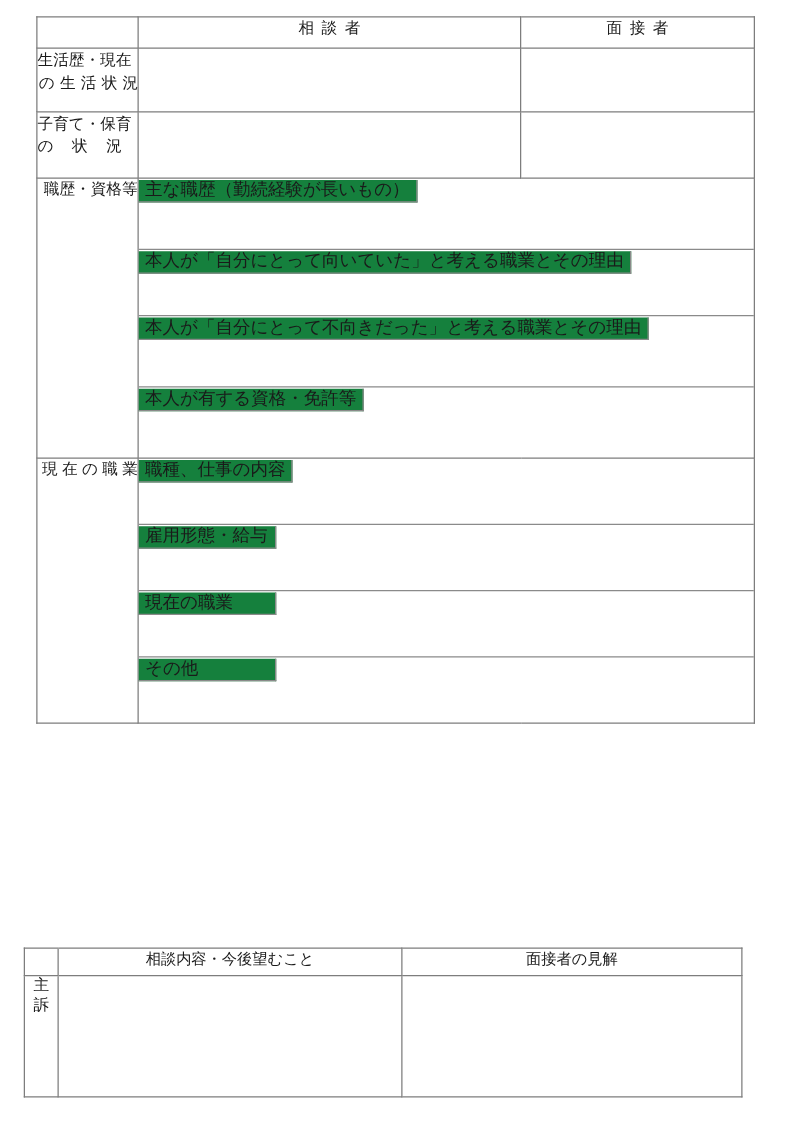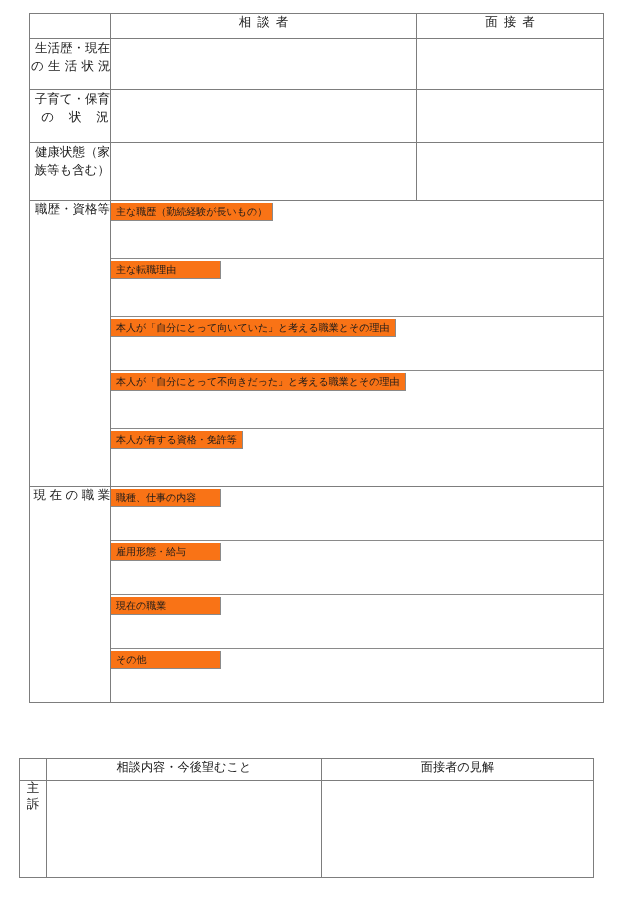--- a/index.html
+++ b/index.html
@@ -53,21 +53,21 @@
     font-size: 12.5px;
     letter-spacing: 6px;
     text-indent: 6px;
     white-space: nowrap;
   }
   .hdr-blank { height: 24px; }
 
   
   .rowlabel {
     vertical-align: middle;
-    text-align: right;
+    text-align: left;
     font-size: 12.5px;
     line-height: 1.45;
     padding: 0 4px 0 5px;
     white-space: nowrap;
   }
   .rowlabel .ln { display: block; }
   .ln.spread {
     letter-spacing: 4.2px;
     text-indent: 1px;
   }
@@ -102,24 +102,24 @@
   .subfield {
     position: relative;
     padding: 0;
   }
 
   .sublabel {
     display: inline-block;
     border: 1px solid #8a8a8a;
     border-top: 0;
     border-left: 0;
-    font-size: 10px;
+    font-size: 14px;
     line-height: 15px;
     padding: 1px 5px 1px 5px;
-    background: #f97316;
+    background: #15803d;
     white-space: nowrap;
     box-sizing: border-box;
   }
   .sublabel.w-med  { min-width: 110px; }
   .sublabel.w-wide { min-width: 110px; }
 
   .subspace-tall  { height: 37px; }
   .subspace-mid   { height: 33px; }
 
   
@@ -189,43 +189,29 @@
 
       <tr>
         <td class="rowlabel" style="height:52px">
           <span class="ln">子育て・保育</span>
           <span class="ln spread2">の　状　況</span>
         </td>
         <td class="blankcell"></td>
         <td class="blankcell"></td>
       </tr>
 
-      <tr>
-        <td class="rowlabel" style="height:57px">
-          <span class="ln">健康状態（家</span>
-          <span class="ln">族等も含む）</span>
-        </td>
-        <td class="blankcell"></td>
-        <td class="blankcell"></td>
-      </tr>
 
       <tr>
         <td class="sectlabel">職歴・資格等</td>
         <td colspan="2" style="padding:0">
           <table class="subwrap">
             <tbody>
               <tr>
                 <td class="subfield">
                   <span class="sublabel w-wide">主な職歴（勤続経験が長いもの）</span>
-                  <div class="subspace-tall"></div>
-                </td>
-              </tr>
-              <tr>
-                <td class="subfield">
-                  <span class="sublabel w-med">主な転職理由</span>
                   <div class="subspace-tall"></div>
                 </td>
               </tr>
               <tr>
                 <td class="subfield">
                   <span class="sublabel">本人が「自分にとって向いていた」と考える職業とその理由</span>
                   <div class="subspace-mid"></div>
                 </td>
               </tr>
               <tr>

